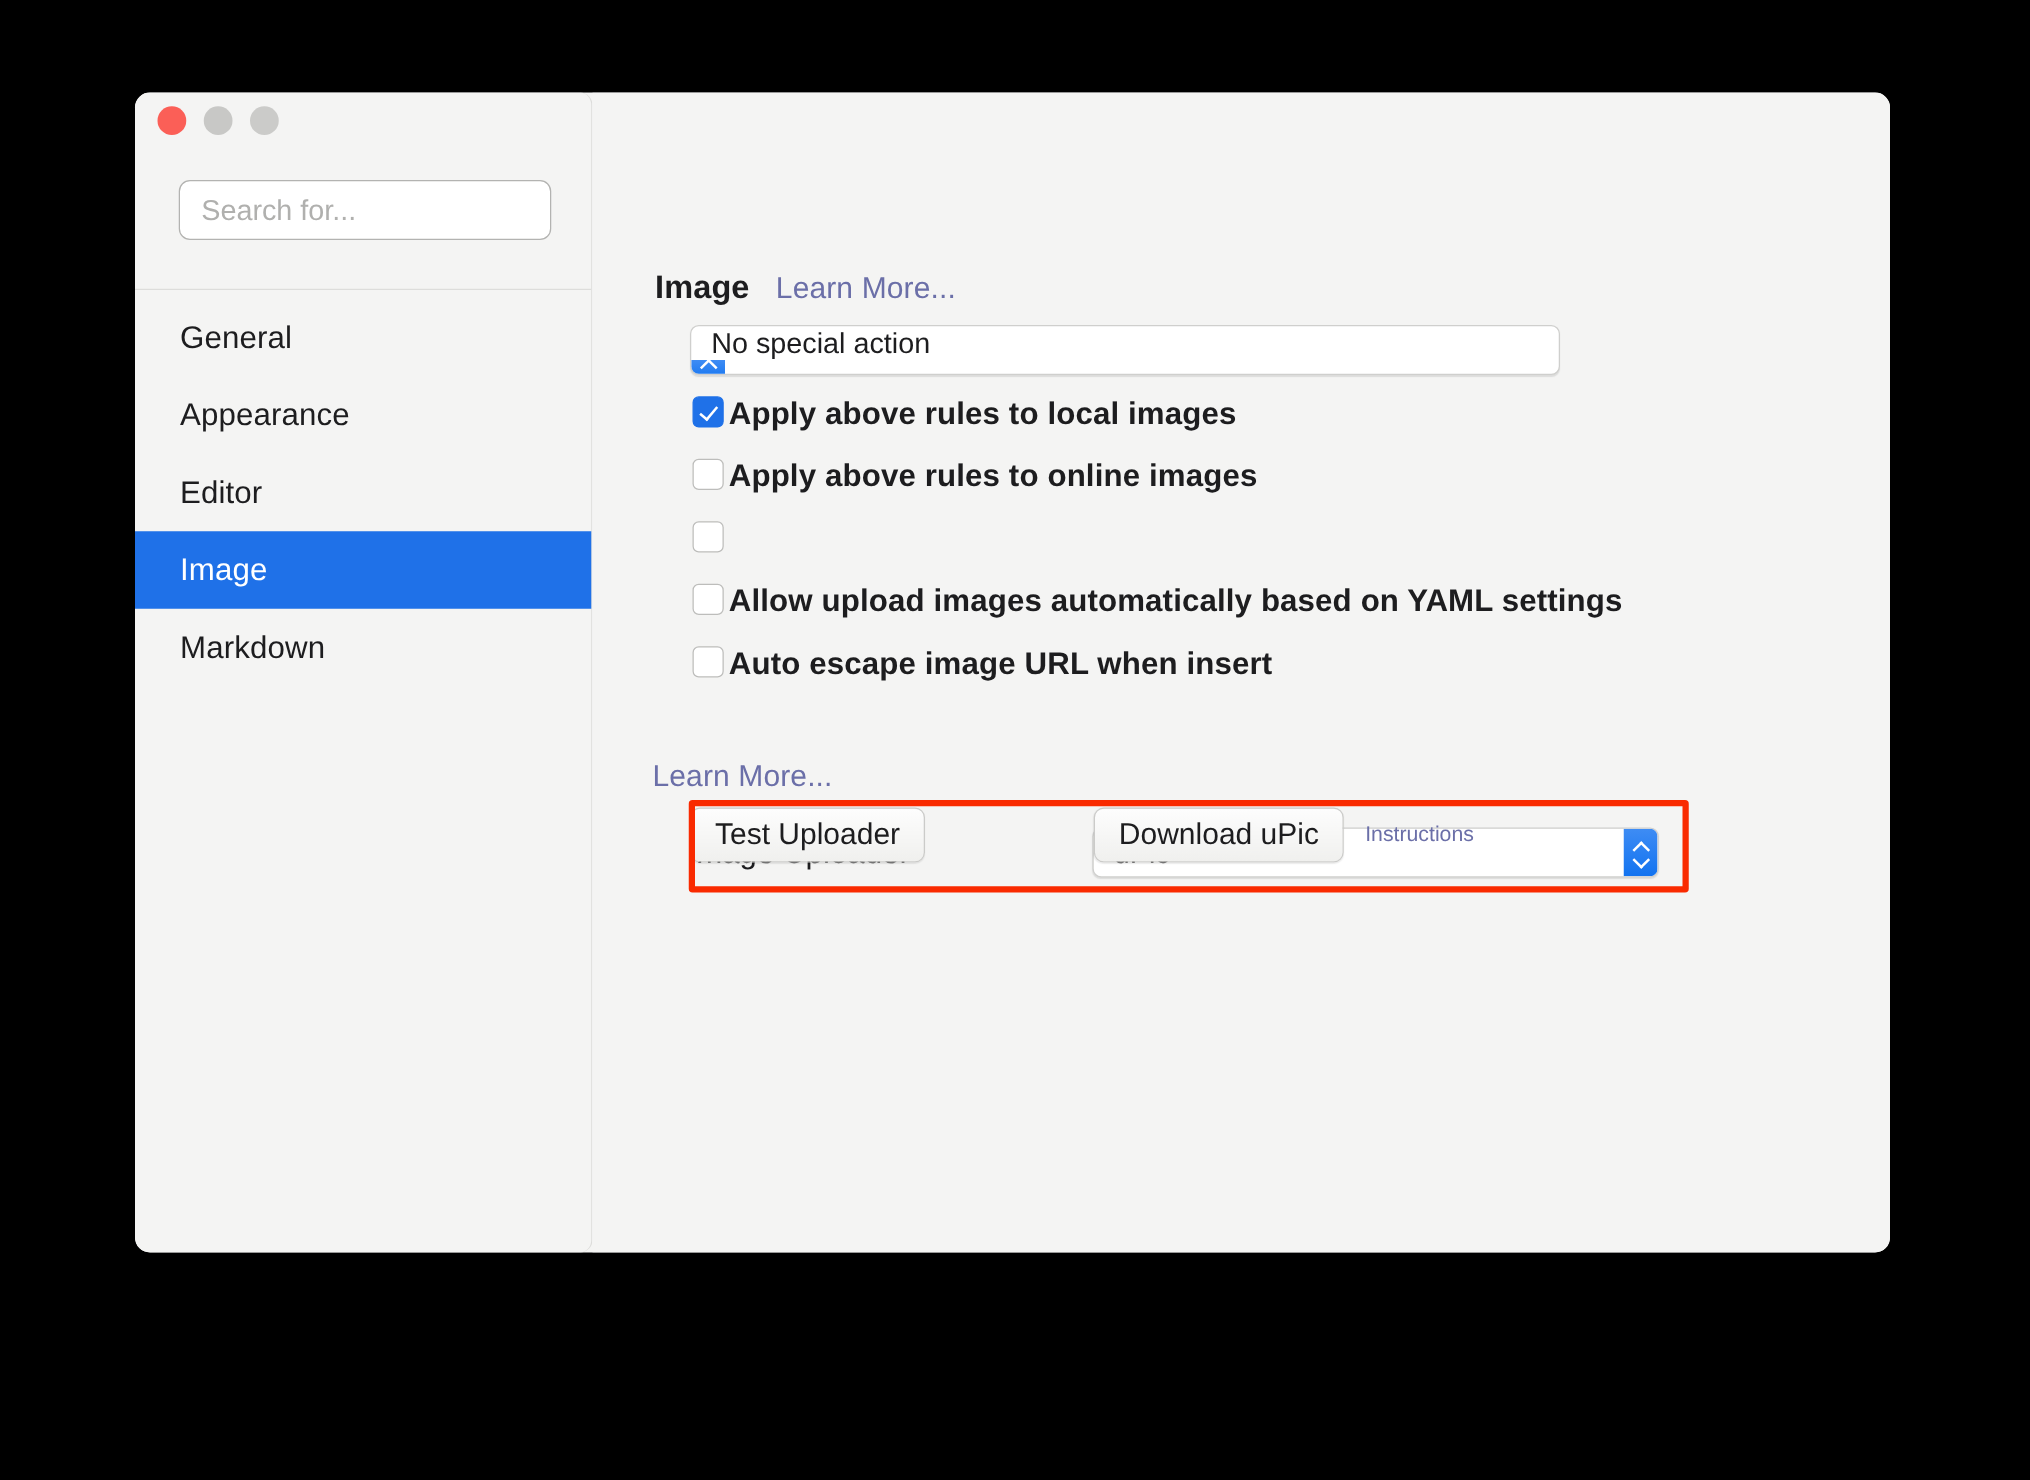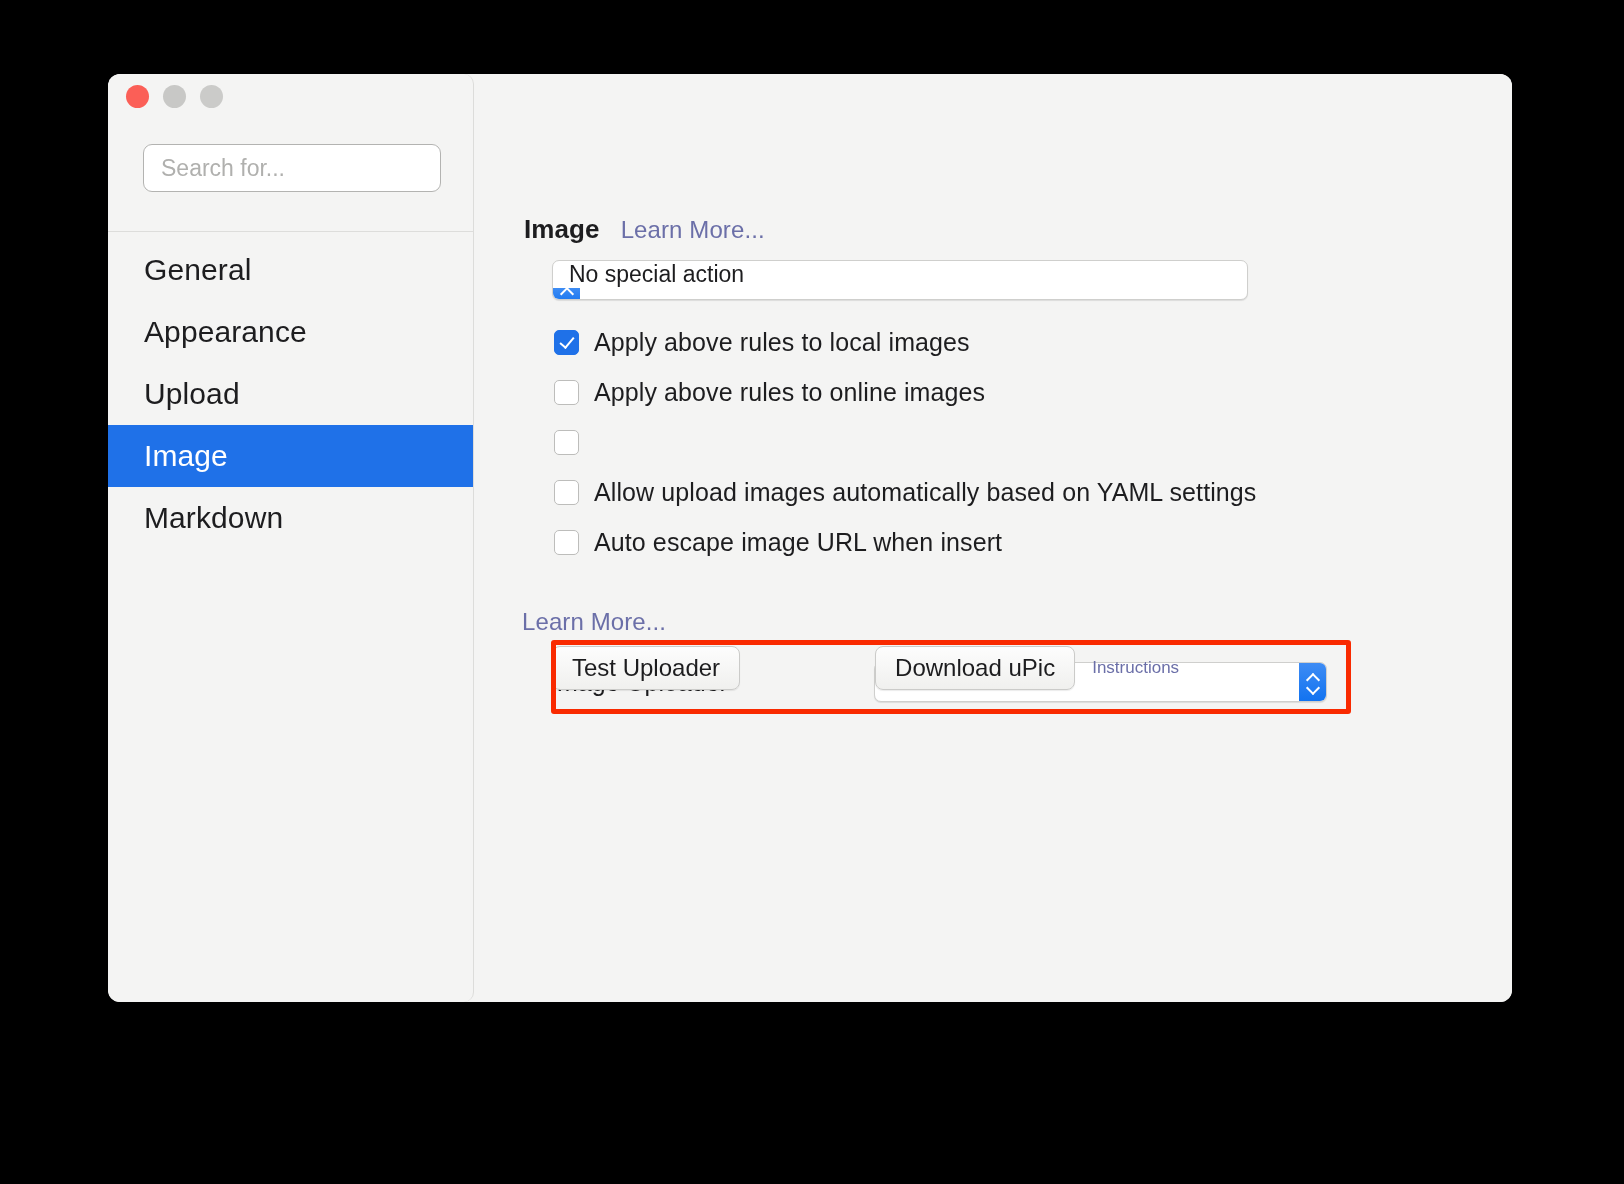--- a/index.html
+++ b/index.html
@@ -94,21 +94,21 @@
     position: absolute;
     left: 0;
     top: 165px;
     width: 100%;
   }
   .nav-item {
     height: 62px;
     display: flex;
     align-items: center;
     padding-left: 36px;
-    font-size: 30px;
+    font-size: 25px;
     color: #1d1d1f;
     letter-spacing: 0.1px;
   }
   .nav-item.selected {
     background: #1f71e8;
     color: #ffffff;
   }
 
   
   .content {
@@ -200,23 +200,23 @@
   }
 
   
   .checks {
     position: absolute;
     left: 80px;
     top: 243px;
   }
   .check-row {
     display: flex;
-    align-items: center;
     height: 50px;
-    gap: 15px;
+    gap: 4px;
+    font-weight: bold;
   }
   .cb {
     width: 25px;
     height: 25px;
     border-radius: 5px;
     border: 1px solid #bdbdbb;
     background: #ffffff;
     flex: none;
     position: relative;
     cursor: pointer;
@@ -318,21 +318,21 @@
       <div class="sidebar-sep"></div>
 
       <div class="nav-list">
         <div class="nav-item">
           <span>General</span>
         </div>
         <div class="nav-item">
           <span>Appearance</span>
         </div>
         <div class="nav-item">
-          <span>Upload</span>
+          <span>Editor</span>
         </div>
         <div class="nav-item selected">
           <span>Image</span>
         </div>
         <div class="nav-item">
           <span>Markdown</span>
         </div>
       </div>
     </div>
 

